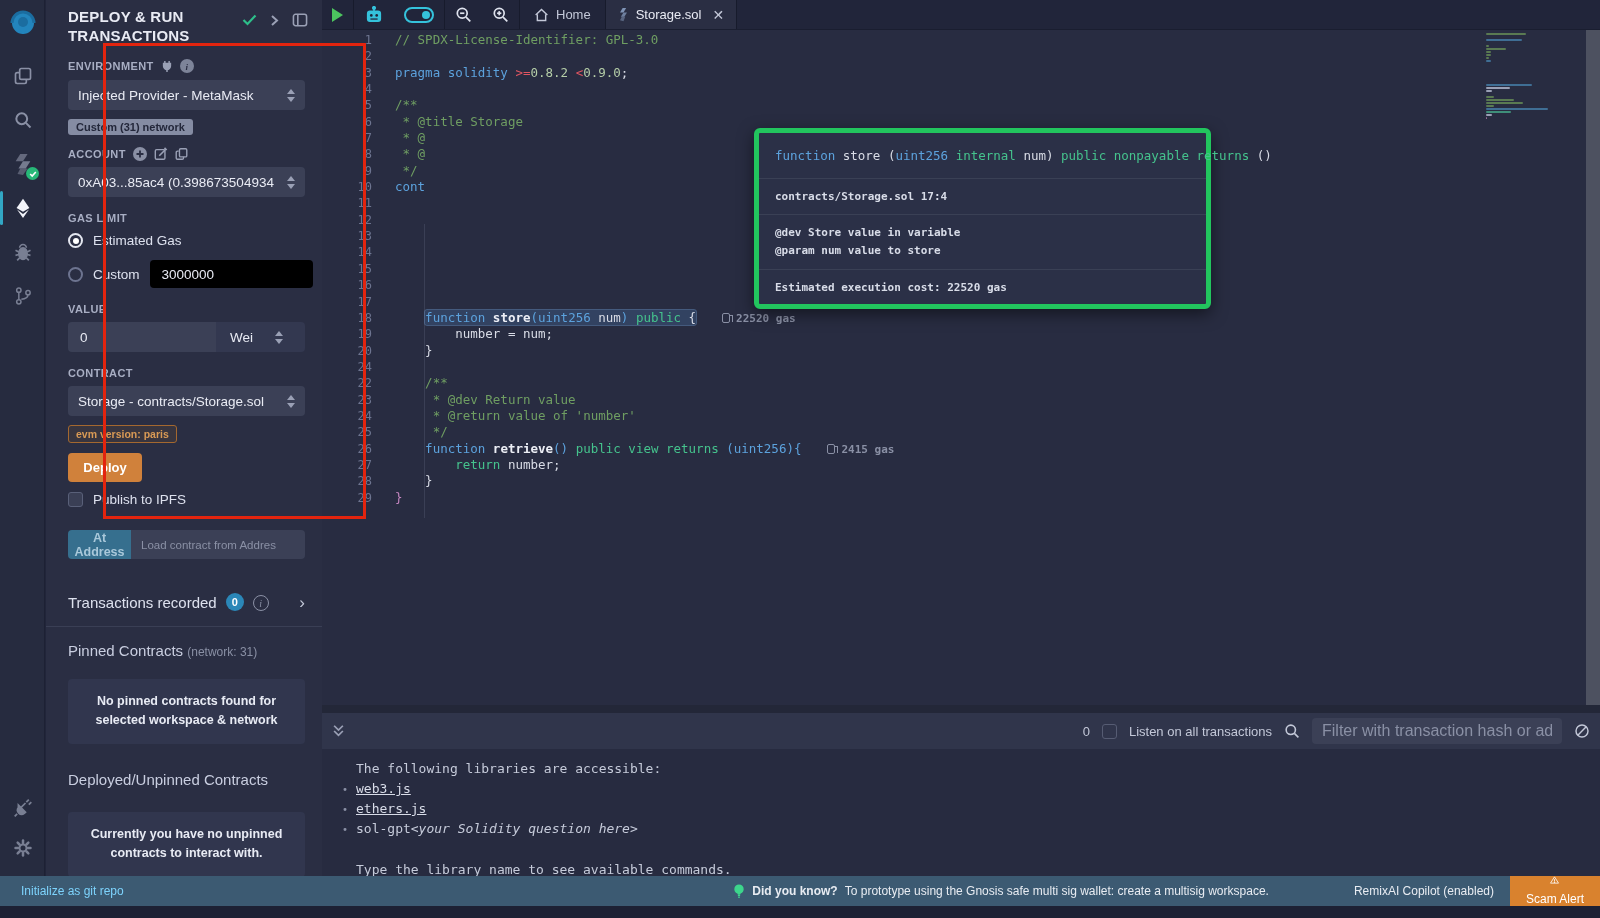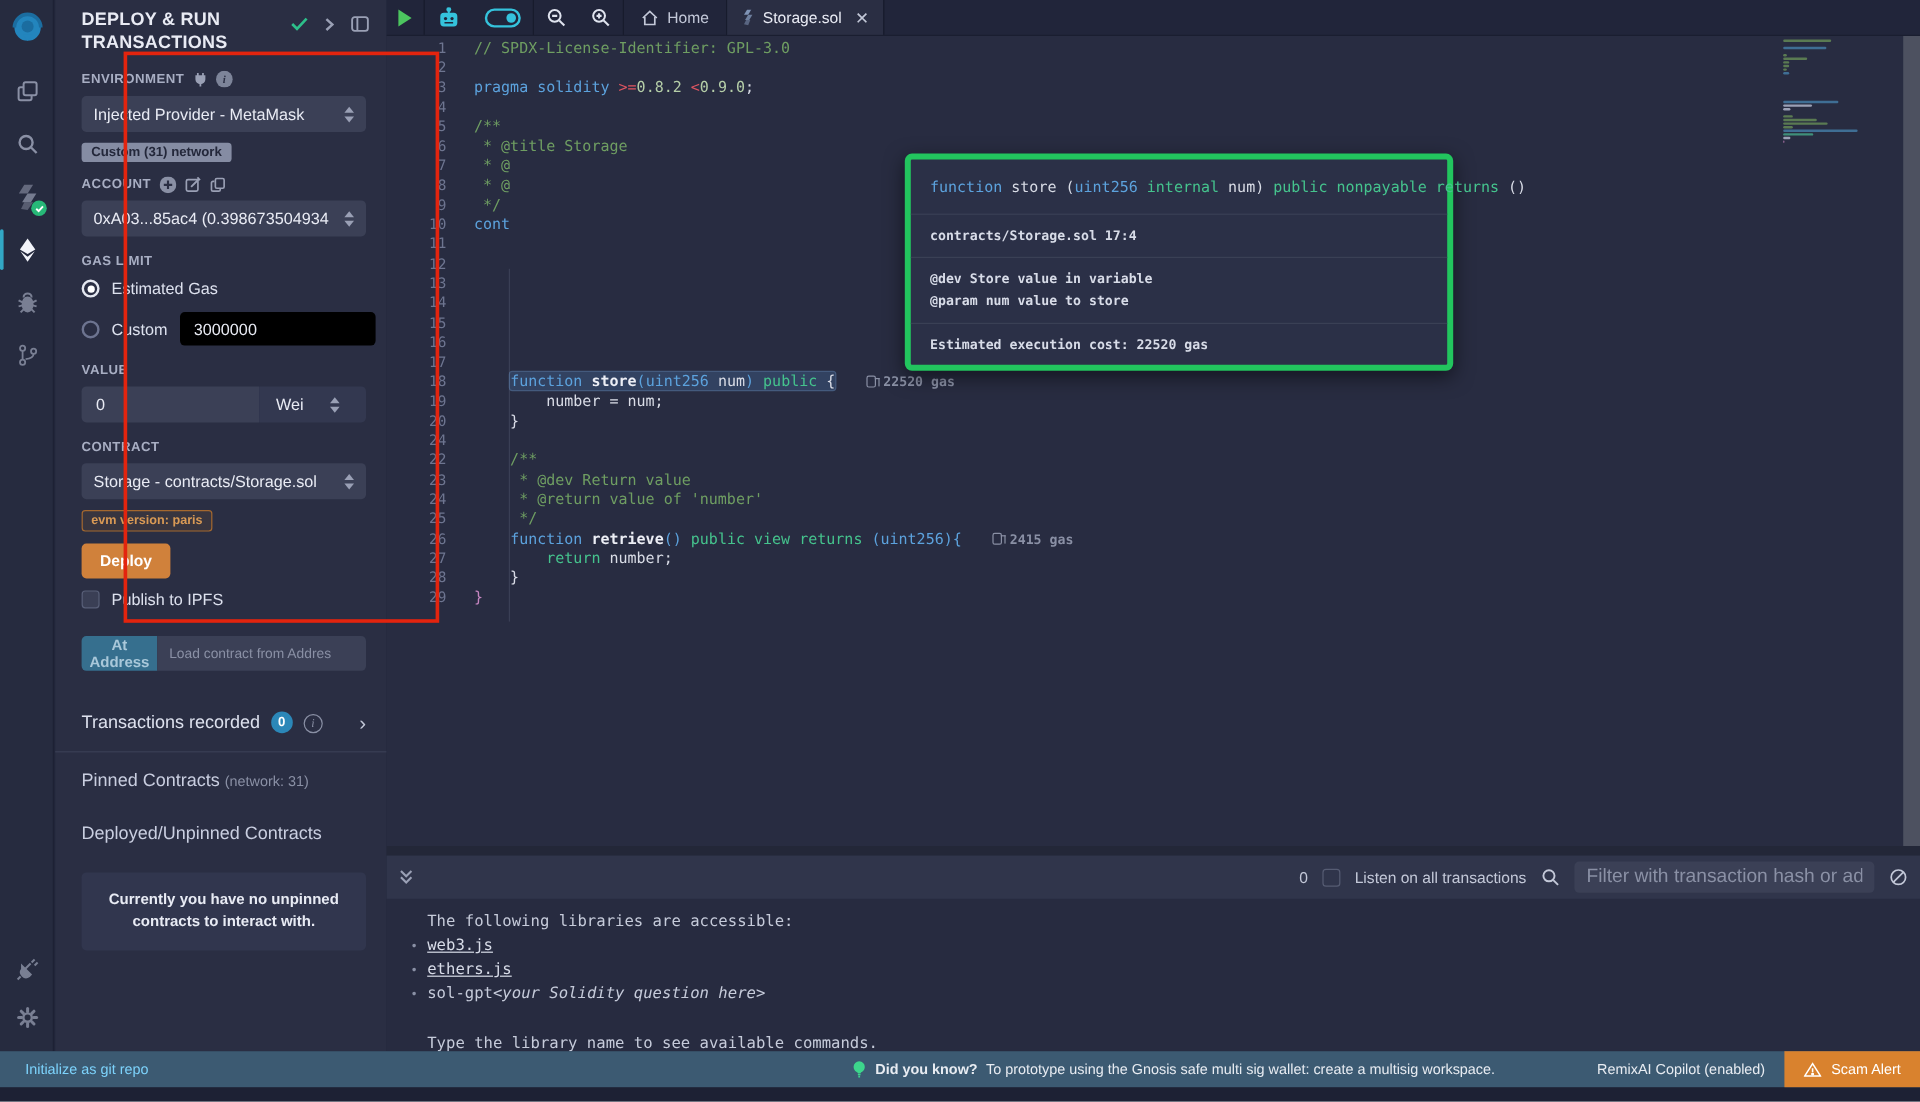--- a/index.html
+++ b/index.html
@@ -111,21 +111,21 @@
   .t-link { color:#d8dce8; text-decoration:underline; cursor:pointer; }
   .t-italic { font-style:italic; }
   .t-prompt { margin-top:22px; padding-left:4px; color:#c6cbda; }
 
   
   .statusbar { position:absolute; left:0; right:0; top:876px; height:30px; background:#3c5a72; display:flex; align-items:center; z-index:10; }
   .sb-left { margin-left:21px; font-size:12px; color:#7dd3fc; cursor:pointer;text-align:center; }
   .sb-tip { margin-left:auto; display:flex; align-items:center; gap:7px; font-size:12px; color:#e8ecf2; }
   .sb-tip b { font-weight:bold; }
   .sb-copilot { margin-left:85px; font-size:12px; color:#e8ecf2; cursor:pointer; }
-  .scam-btn { margin-left:16px; height:30px; background:#d9822e; border:none; display:flex; align-items:center; gap:8px; padding:0 16px; color:#fff; font-size:12px; cursor:pointer; }
+  .scam-btn { margin-left:16px; height:30px; background:#d9822e; border:none; display:flex; align-items:center; gap:8px; padding:0 16px; color:#fff; font-size:12px; cursor:pointer;flex-direction:column; }
   .footer-strip { position:absolute; left:0; right:0; top:906px; height:12px; background:#1d2134; }
 </style>
 </head>
 <body>
 
 <div id="app">
 
   <div class="rail">
     <div class="rail-item" style="height:48px">
       <svg width="30" height="30" viewBox="0 0 30 30">
@@ -329,20 +329,24 @@
         <span class="count-badge">0</span>
         <span class="info-circle">i</span>
         <span class="tx-chev">›</span>
       </div>
 
       <div class="panel-divider"></div>
 
       <div class="sect-title">
         <span>Pinned Contracts</span>
         <span class="sect-sub">(network: 31)</span>
+      </div>
+      <div class="empty-box">
+        <span>No pinned contracts found for</span><br>
+        <span>selected workspace &amp; network</span>
       </div>
 
       <div class="sect-title" style="margin-top:27px">Deployed/Unpinned Contracts</div>
       <div class="empty-box" style="margin-top:24px">
         <span>Currently you have no unpinned</span><br>
         <span>contracts to interact with.</span>
       </div>
     </div>
   </div>
 

